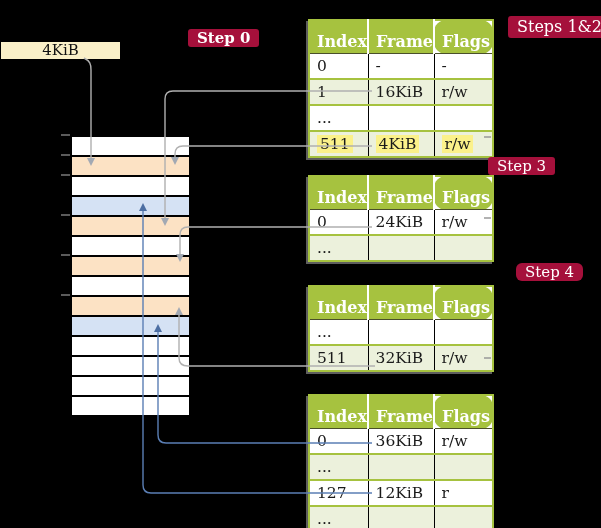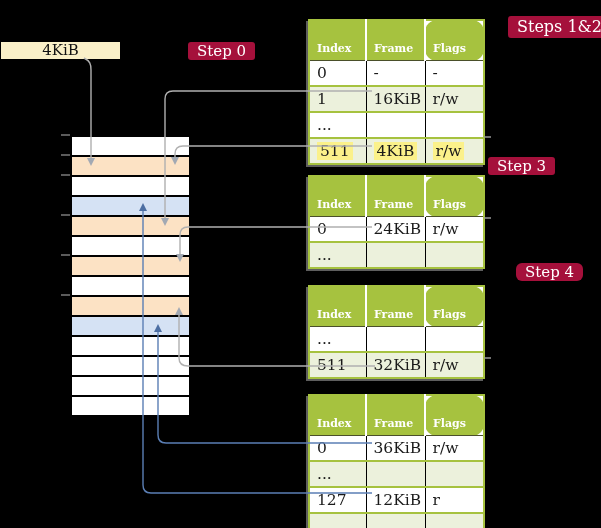--- a/index.html
+++ b/index.html
@@ -7,40 +7,40 @@
        font-family:"DejaVu Serif", serif;}
   .abs{position:absolute;}
 
   
   #root-box{left:1px;top:42px;width:119px;height:17px;line-height:17px;
     background:var(--root-pointer-box);color:#111;font-size:15px;text-align:center;z-index:3;}
 
   
   .badge{background:var(--badge);color:#fff;border-radius:3px;padding:0 9px;
     height:18px;line-height:18px;font-size:15px;z-index:3;white-space:nowrap;}
-  #badge-step0{left:188px;top:42px;}
+  #badge-step0{left:188px;top:29px;font-weight:bold;}
   #badge-steps12{left:508px;top:16px;height:22px;line-height:22px;font-size:16px;}
   #badge-step3{left:488px;top:157px;text-align:center;}
   #badge-step4{left:516px;top:263px;border-radius:6px;}
 
   
   #memory{left:70px;top:135px;width:121px;height:282px;border:2px solid #000;
     box-sizing:border-box;display:flex;flex-direction:column;z-index:1;}
   .mrow{flex:1;border-bottom:2px solid #000;}
   .mrow:last-child{border-bottom:none;}
 
   
   table.pt{position:absolute;left:308px;border-collapse:collapse;table-layout:fixed;
     border:2px solid var(--table-border);z-index:2;
     box-shadow:-2px 2px 0 rgba(145,145,145,.65);background:#fff;}
   #table-level4{top:19px;} #table-level3{top:175px;}
   #table-level2{top:285px;} #table-level1{top:394px;}
   table.pt col.c1{width:57px;} table.pt col.c2{width:59px;} table.pt col.c3{width:59px;}
-  table.pt th{background:var(--table-header);color:#fff;font-weight:bold;font-size:11px;
-    text-align:left;height:23px;padding:16px 0 0 7px;border-right:2px solid #fff;margin-top:48px;}
+  table.pt th{background:var(--table-header);color:#fff;font-weight:bold;font-size:16px;
+    text-align:left;height:23px;padding:9px 0 0 7px;border-right:2px solid #fff;margin-top:48px;}
   table.pt th:last-child{border-right:none;border-radius:12px;}
   table.pt td{height:24px;padding:0 0 0 7px;font-size:15.5px;color:#1a1a1a;
     border-right:1px solid #000;white-space:nowrap;overflow:hidden;}
   table.pt td:last-child{border-right:none;}
   table.pt tbody tr:first-child td{border-top:1px solid #4a4f2a;}
   table.pt tbody tr:not(:first-child) td{border-top:2px solid var(--table-border);}
   table.pt tr.shade td{background:var(--table-shaded-row);}
   .hl{background:var(--highlight);padding:0 3px;}
 
   

